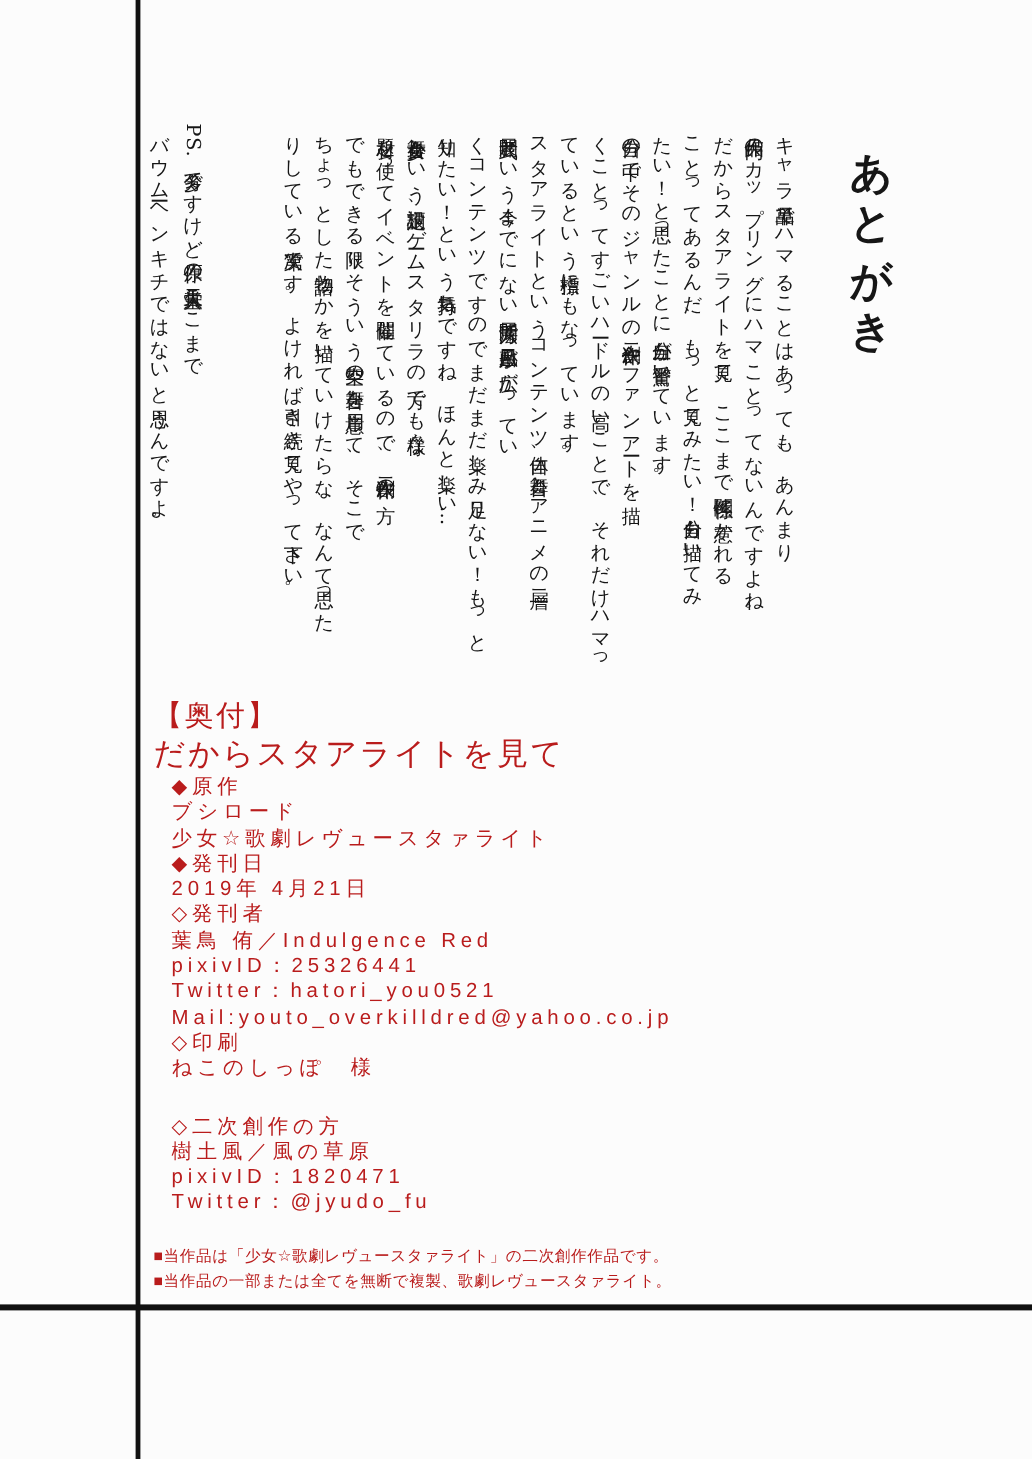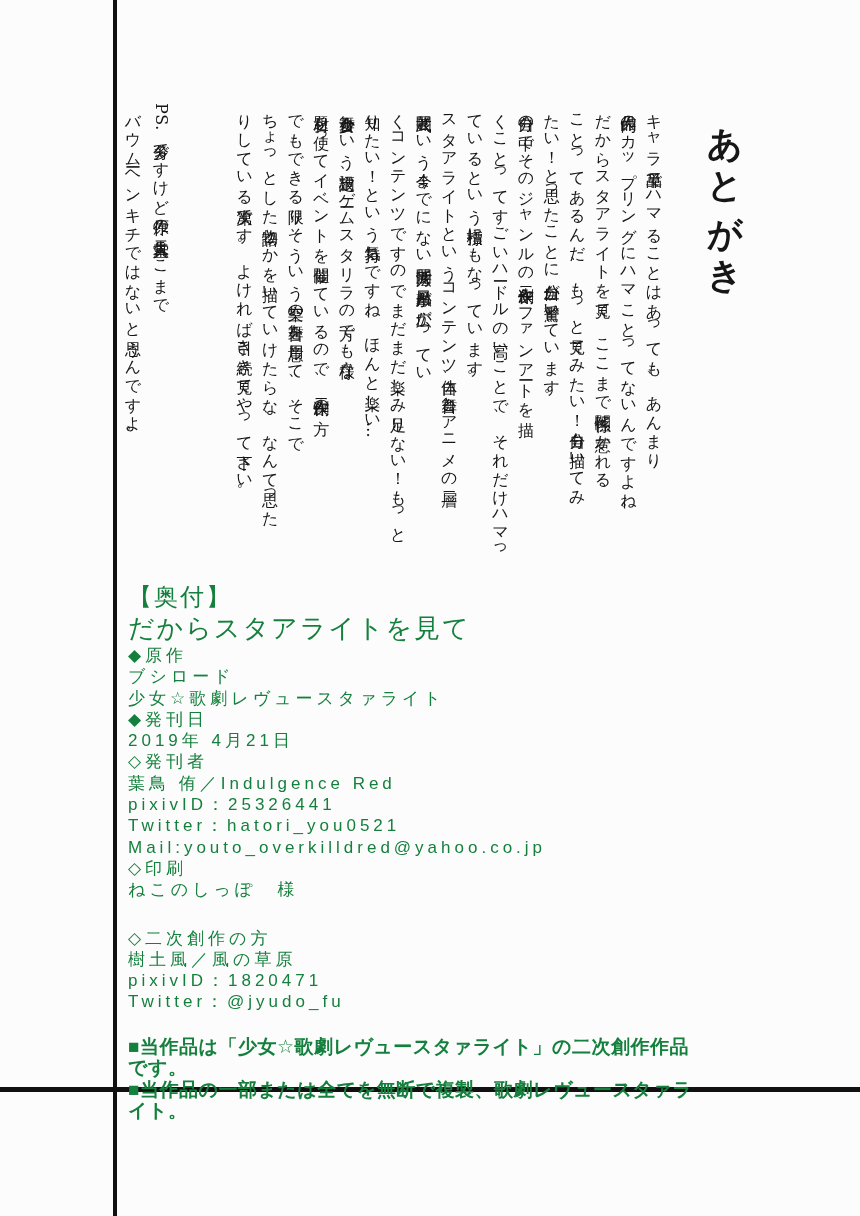--- a/index.html
+++ b/index.html
@@ -46,35 +46,35 @@
     line-height: 25.6px;
     letter-spacing: 0.6px;
   }
   .ps-col { line-height: 28px; }
   .ps-first { margin-right: 57px; }
 
   
   .colophon {
     position: absolute; left: 128px; top: 581px;
     width: 580px;
-    color: #15803d;
+    color: #b91c1c;
   }
   .c-label {
     font-size: 24px; line-height: 31px; letter-spacing: 2px; font-weight: 500;
   }
   .c-title {
     font-size: 26px; line-height: 33px; letter-spacing: 2px; font-weight: 500;
   }
   .c-line {
-    font-size: 17px; line-height: 21.3px; letter-spacing: 4px; font-weight: 500;
+    font-size: 17px; line-height: 21.3px; letter-spacing: 4px; font-weight: 500; margin-left: 15px;
   }
   .c-gap  { height: 27px; }
   .c-gap2 { height: 23px; }
   .c-notice {
-    font-size: 19px; line-height: 21.5px; letter-spacing: 0.5px; font-weight: 700;
+    font-size: 13px; line-height: 21.5px; letter-spacing: 0.5px; font-weight: 400;
   }
 </style>
 </head>
 <body>
 
 <div class="page">
 
   <div class="vline"></div>
   <div class="hline"></div>
 

